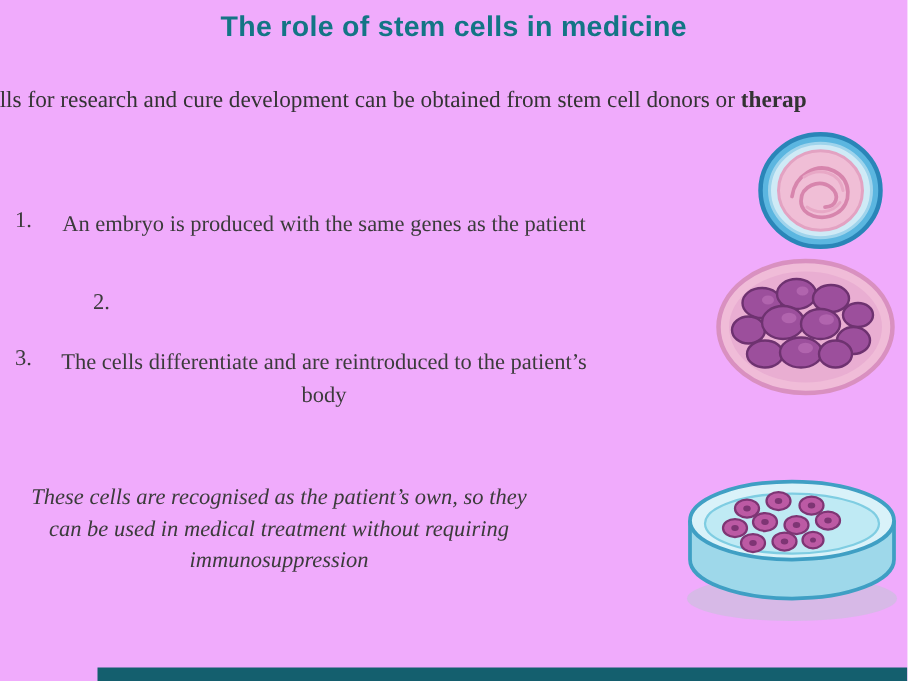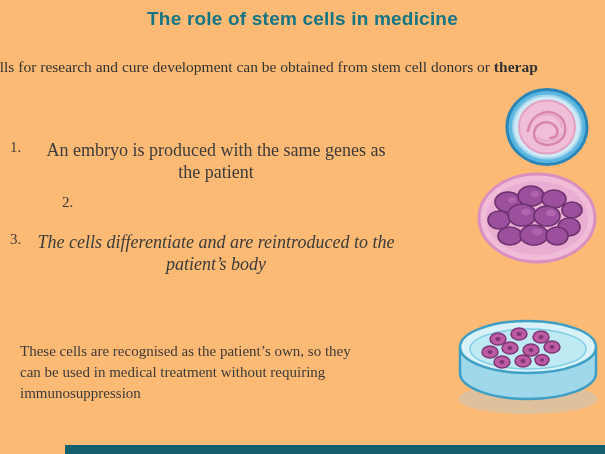--- a/index.html
+++ b/index.html
@@ -1,21 +1,21 @@
 <!DOCTYPE html>
 <html><head>
 <meta charset="utf-8">
 <style>
   * { margin: 0; padding: 0; box-sizing: border-box; }
   html, body { background: #ffffff; }
   .slide {
     position: relative;
     width: 605px;
     height: 454px;
-    background: #fdba74;
+    background: #f0abfc;
     overflow: hidden;
     font-family: "Liberation Serif", serif;
     color: #3b3b3b;
   }
   .title {
     position: absolute;
     top: 8px;
     left: 0;
     width: 100%;
     text-align: center;
@@ -34,39 +34,41 @@
     color: #333333;
   }
   .subtitle .bold { font-weight: bold; font-family: Liberation Serif, serif; }
   .step-number {
     position: absolute;
     font-size: 15px;
     color: #3b3b3b;
   }
   .step-text {
     position: absolute;
-    font-size: 18px;
+    font-size: 15px;
     line-height: 22px;
     color: #3b3b3b;
   }
   .step-text.centered { text-align: center; }
   #step1-num { left: 10px; top: 139px; }
   #step1-text { left: 36px; top: 139px; width: 360px; }
   #step2-num { left: 62px; top: 194px; }
   #step2-text { left: 95px; top: 194px; }
   #step3-num { left: 10px; top: 231px; }
-  #step3-text { left: 36px; top: 231px; width: 360px; font-style: italic; }
+  #step3-text { left: 36px; top: 231px; width: 360px; }
   .note {
     position: absolute;
     left: 20px;
-    top: 341px;
+    top: 322px;
     width: 332px;
+    text-align: center;
     font-size: 15px;
     line-height: 21px;
     color: #3b3b3b;
+    font-style: italic;
   }
   .illus { position: absolute; }
   #egg   { left: 505px; top: 88px;  width: 84px;  height: 78px; }
   #blast { left: 477px; top: 172px; width: 120px; height: 92px; }
   #petri { left: 452px; top: 283px; width: 152px; height: 138px; }
   .footer-bar {
     position: absolute;
     left: 65px;
     right: 0;
     bottom: 0;

